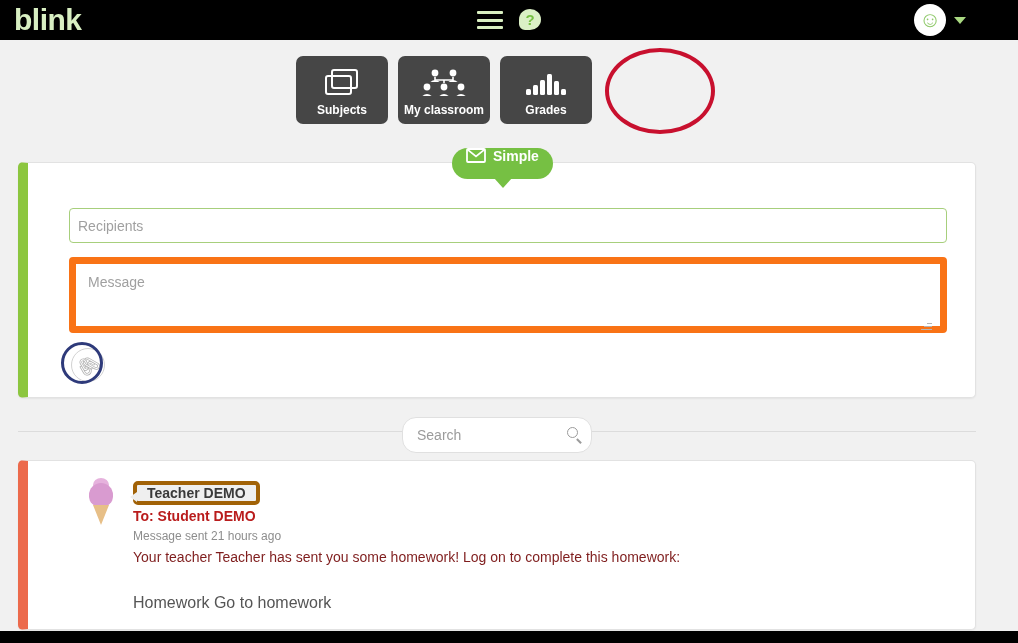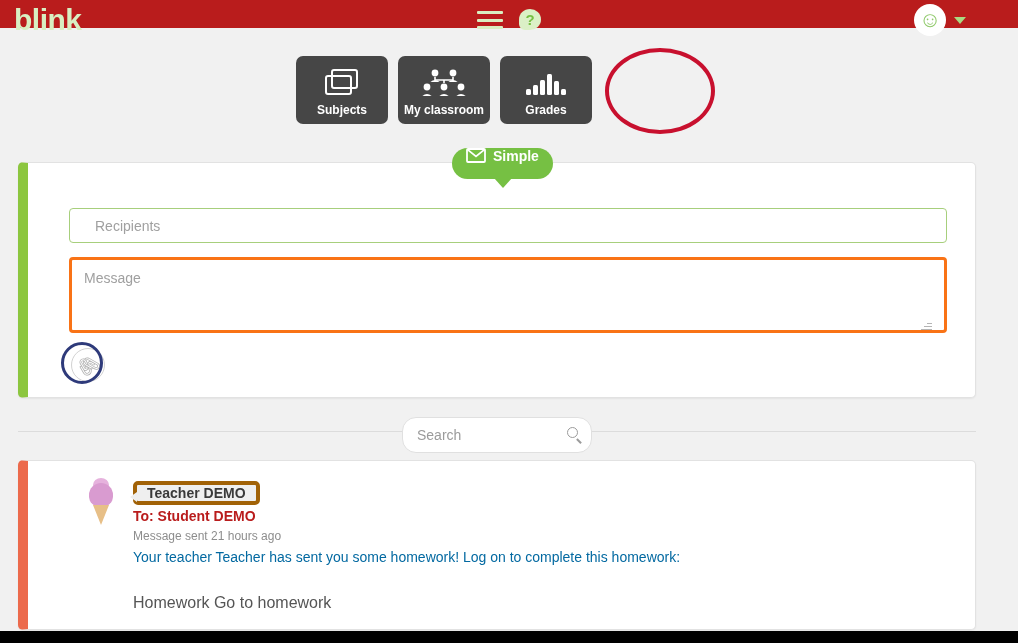--- a/index.html
+++ b/index.html
@@ -13,22 +13,22 @@
   #page {
     position: relative;
     width: 1018px; height: 643px;
     background: #f1f1f1;
     overflow: hidden;
   }
 
   
   .header {
     position: absolute; left: 0; top: 0;
-    width: 1018px; height: 28px;
-    background: #b91c1c;
+    width: 1018px; height: 40px;
+    background: #000000;
     display: flex; align-items: center;
   }
   .logo {
     position: absolute; left: 14px; top: 2px;
     font-size: 30px; font-weight: bold;
     color: #d8efc2; letter-spacing: -0.5px;
     line-height: 36px;
     font-family: "Liberation Sans", sans-serif;
   }
   .header-center {
@@ -137,29 +137,29 @@
     border-left: 10px solid #8cc63f;
     border-radius: 5px;
     box-shadow: 0 1px 2px rgba(0,0,0,0.06);
   }
   .recipients-input {
     position: absolute; left: 41px; top: 45px;
     width: 878px; height: 35px;
     border: 1px solid #a7cf7c; border-radius: 4px;
     background: #fff;
     font-size: 14px; color: #4a4a4a;
-    padding: 0 25px;
+    padding: 0 8px;
     outline: none;
     font-family: "Liberation Sans", sans-serif;
   }
   .recipients-input::placeholder { color: #a0a0a0; }
   .message-input {
     position: absolute; left: 41px; top: 94px;
     width: 878px; height: 76px;
-    border: 3px solid #f97316; border-radius: 4px;
+    border: 7px solid #f97316; border-radius: 4px;
     background: #fff;
     font-size: 14px; color: #4a4a4a;
     padding: 9px 12px;
     outline: none; resize: none;
     font-family: "Liberation Sans", sans-serif;
     line-height: 18px;
   }
   .message-input::placeholder { color: #a0a0a0; }
   .resize-grip {
     position: absolute; right: 43px; top: 156px;
@@ -279,21 +279,21 @@
   .msg-to {
     position: absolute; left: 133px; top: 508px;
     font-size: 14px; font-weight: bold; color: #b91c1c;
   }
   .msg-time {
     position: absolute; left: 133px; top: 529px;
     font-size: 12px; color: #8d8d8d; text-align: center;
   }
   .msg-body {
     position: absolute; left: 133px; top: 548px;
-    font-size: 14px; color: #0369a1; line-height: 19px;
+    font-size: 14px; color: #7f1d1d; line-height: 19px;
   }
   .msg-hw {
     position: absolute; left: 133px; top: 594px;
     font-size: 16px; color: #555555;
   }
   .msg-hw .hw-link { color: #555555; cursor: pointer; }
 
   
   .bottom-bar {
     position: absolute; left: 0; top: 631px;

